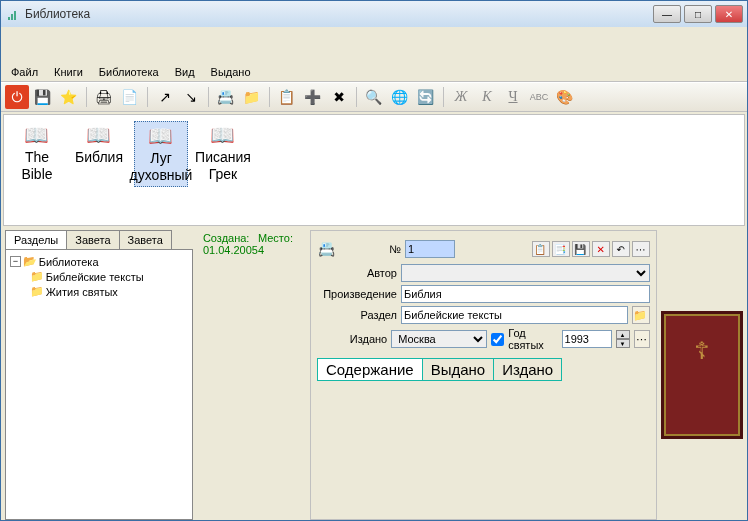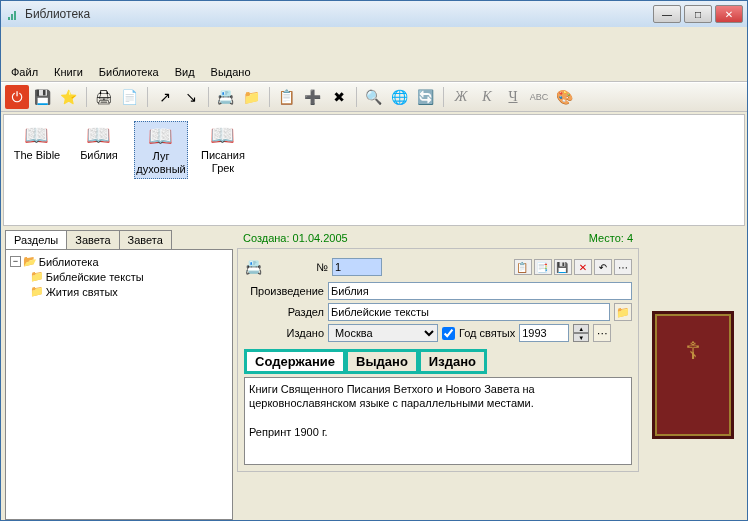--- a/index.html
+++ b/index.html
@@ -13,41 +13,41 @@
 .winbtn.close { background: linear-gradient(to bottom, #f08080, #d04040); color: #fff; }
 .menubar { height: 20px; background: #ece9d8; display: flex; align-items: center; padding: 0 6px; gap: 8px; border-bottom: 1px solid #c0c0c0; margin-top: 35px; }
 .menubar span { cursor: pointer; padding: 2px 4px; }
 .toolbar { height: 30px; background: linear-gradient(to bottom, #f8f8f4, #e8e4d8); border-top: 1px solid #fff; border-bottom: 1px solid #c0c0c0; display: flex; align-items: center; padding: 0 4px; gap: 2px; }
 .tbtn { width: 24px; height: 24px; display: flex; align-items: center; justify-content: center; cursor: pointer; border-radius: 2px; font-size: 14px; }
 .tsep { width: 1px; height: 20px; background: #c0c0c0; margin: 0 3px; }
 .bookshelf { height: 112px; background: #fff; border: 1px solid #c0c0c0; margin: 2px; display: flex; align-items: flex-start; padding: 6px; gap: 8px; }
 .book { width: 54px; display: flex; flex-direction: column; align-items: center; cursor: pointer; text-align: center; padding: 2px; }
 .book.sel { background: #d0e0f8; border: 1px dotted #3a6ea5; }
 .book .bicon { font-size: 20px; margin-bottom: 2px; }
-.book .blbl { font-size: 11px; line-height: 1.2; }
+.book .blbl { font-size: 14px; line-height: 1.2; }
 .lower { flex: 1; display: flex; gap: 4px; padding: 2px 4px 0 4px; }
 .leftpanel { width: 228px; display: flex; flex-direction: column; }
 .tabs { display: flex; }
 .tab { padding: 3px 8px; border: 1px solid #888; border-bottom: none; background: #ece9d8; cursor: pointer; font-size: 11px; margin-right: -1px; }
 .tab.active { background: #fff; position: relative; z-index: 2; }
 .treebox { flex: 1; background: #fff; border: 1px solid #888; padding: 4px; overflow: auto; }
 .tnode { display: flex; align-items: center; gap: 2px; padding: 1px 0; cursor: pointer; }
 .tnode .exp { width: 11px; height: 11px; border: 1px solid #888; display: flex; align-items: center; justify-content: center; font-size: 9px; line-height: 1; background: #fff; }
 .tnode.child { margin-left: 20px; }
-.midpanel { flex: 1; display: flex; flex-direction: column; gap: 2px; }
+.midpanel { flex: 1; display: flex; flex-direction: row; gap: 11px; }
 .statusline { display: flex; justify-content: space-between; padding: 2px 6px; color: #008000; }
 .formarea { background: #ece9d8; border: 1px solid #c0c0c0; padding: 6px; display: flex; flex-direction: column; gap: 3px; }
 .formrow { display: flex; align-items: center; gap: 4px; }
 .formrow .lbl { width: 80px; text-align: right; }
 .formrow input[type=text], .formrow select { flex: 1; border: 1px solid #7f9db9; padding: 1px 2px; font-size: 11px; height: 18px; }
 .smallinput { width: 50px !important; flex: none !important; }
 .minibtns { display: flex; gap: 2px; margin-left: auto; }
 .minibtn { width: 18px; height: 16px; border: 1px solid #aaa; background: #f0f0f0; font-size: 10px; cursor: pointer; display: flex; align-items: center; justify-content: center; }
 .subtabs { display: flex; margin-top: 4px; }
-.subtab { padding: 2px 8px; border: 3px solid #14b8a6; background: #ece9d8; cursor: pointer; margin-right: -1px; font-size: 13px; font-weight: bold; }
+.subtab { padding: 2px 8px; border: 1px solid #14b8a6; background: #ece9d8; cursor: pointer; margin-right: -1px; font-size: 15px; }
 .subtab.active { background: #fff; }
 .desc { background: #fff; border: 1px solid #888; padding: 4px; height: 88px; overflow: auto; font-size: 11px; line-height: 1.3; }
 .rightpanel { width: 100px; display: flex; align-items: center; justify-content: center; }
 .cover { width: 82px; height: 128px; background: #7a2020; border: 3px solid #4a1010; position: relative; box-shadow: inset 0 0 0 2px #a08030, inset 0 0 0 4px #7a2020; }
 .cross { position: absolute; top: 30%; left: 50%; transform: translate(-50%, -50%); color: #c09040; font-size: 24px; }
 .spin { width: 16px; display: flex; flex-direction: column; }
 .spinbtn { height: 9px; border: 1px solid #888; background: #e0e0e0; font-size: 6px; display: flex; align-items: center; justify-content: center; cursor: pointer; }
 .chk { width: 13px; height: 13px; }
 .yearbtn { width: 18px; height: 18px; border: 1px solid #aaa; background: #f4f0e0; display: flex; align-items: center; justify-content: center; cursor: pointer; }
 </style>
@@ -167,49 +167,50 @@
           <div class="minibtns">
             <div class="minibtn">📋</div>
             <div class="minibtn">📑</div>
             <div class="minibtn">💾</div>
             <div class="minibtn" style="color:#d00">✕</div>
             <div class="minibtn">↶</div>
             <div class="minibtn">⋯</div>
           </div>
         </div>
         <div class="formrow">
+          <span class="lbl">Автор</span>
+          <select><option></option></select>
+        </div>
+        <div class="formrow">
           <span class="lbl">Произведение</span>
           <input type="text" value="Библия" style="">
         </div>
         <div class="formrow">
           <span class="lbl">Раздел</span>
           <input type="text" value="Библейские тексты" style="">
           <div class="yearbtn">📁</div>
         </div>
         <div class="formrow">
           <span class="lbl">Издано</span>
-          <select style="flex:none;width:110px"><option>Москва</option></select>
+          <select style="flex:none;width:96px"><option>Москва</option></select>
           <input type="checkbox" class="chk" checked="" style="">
           <span>Год святых</span>
           <input type="text" class="smallinput" value="1993" style="">
           <div class="spin">
             <div class="spinbtn">▲</div>
             <div class="spinbtn">▼</div>
           </div>
           <div class="yearbtn">⋯</div>
         </div>
 
         <div class="subtabs">
           <div class="subtab active">Содержание</div>
           <div class="subtab">Выдано</div>
           <div class="subtab">Издано</div>
         </div>
-        <div class="desc" style="white-space:pre-line">Книги Священного Писания Ветхого и Нового Завета на церковнославянском языке с параллельными местами.
-
-Репринт 1900 г.</div>
       </div>
     </div>
 
     <div class="rightpanel">
       <div class="cover">
         <div class="cross">☦</div>
       </div>
     </div>
 
   </div>

